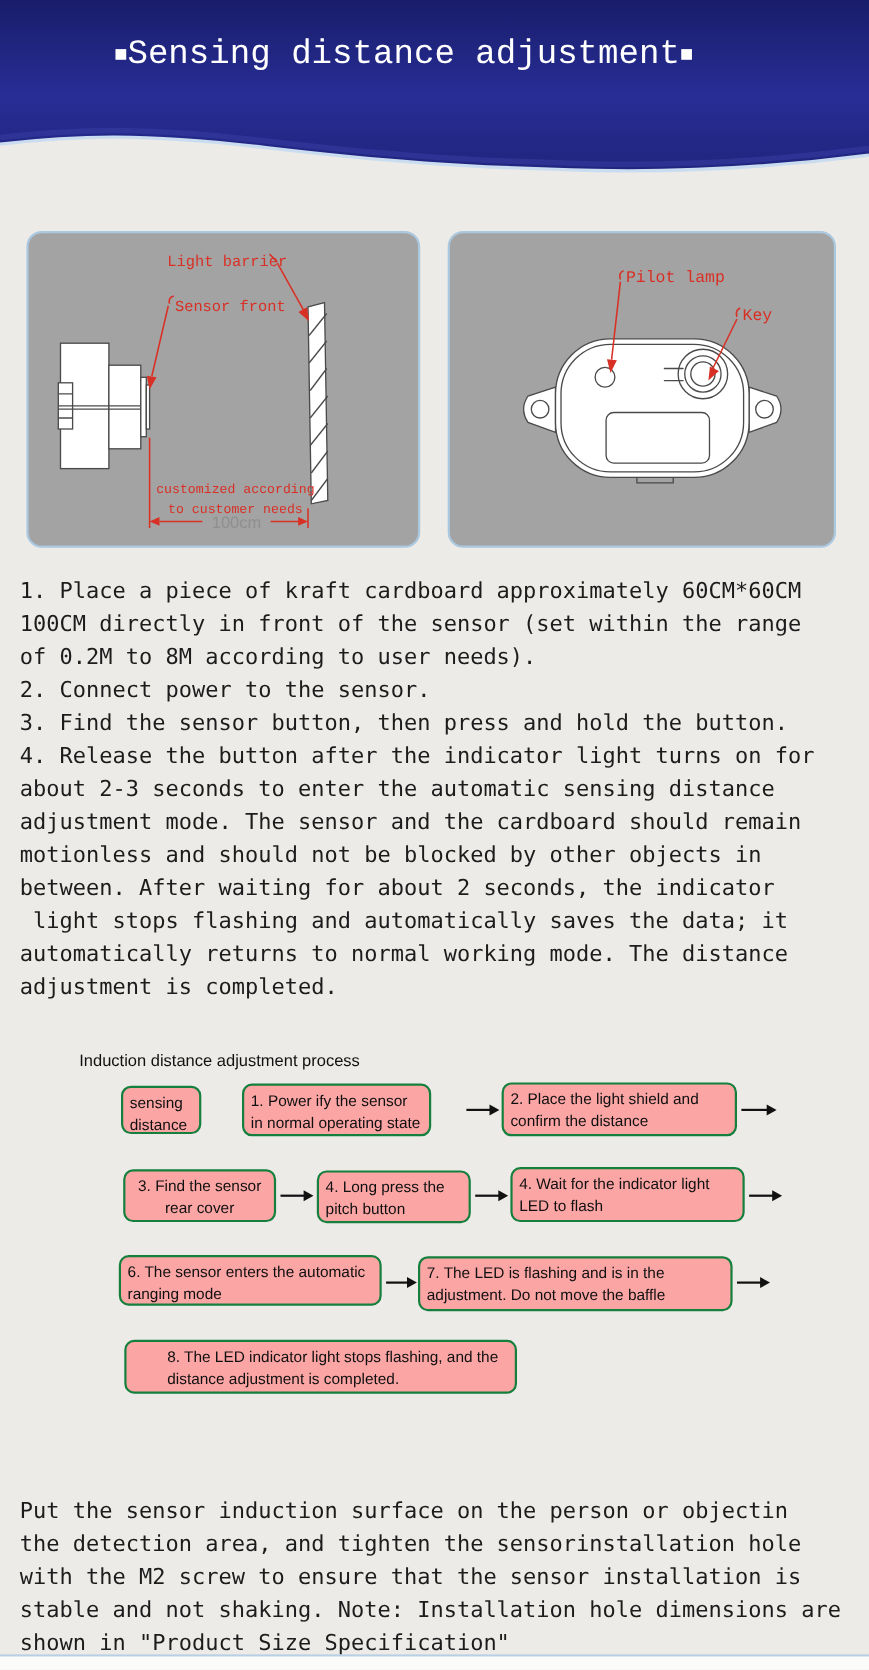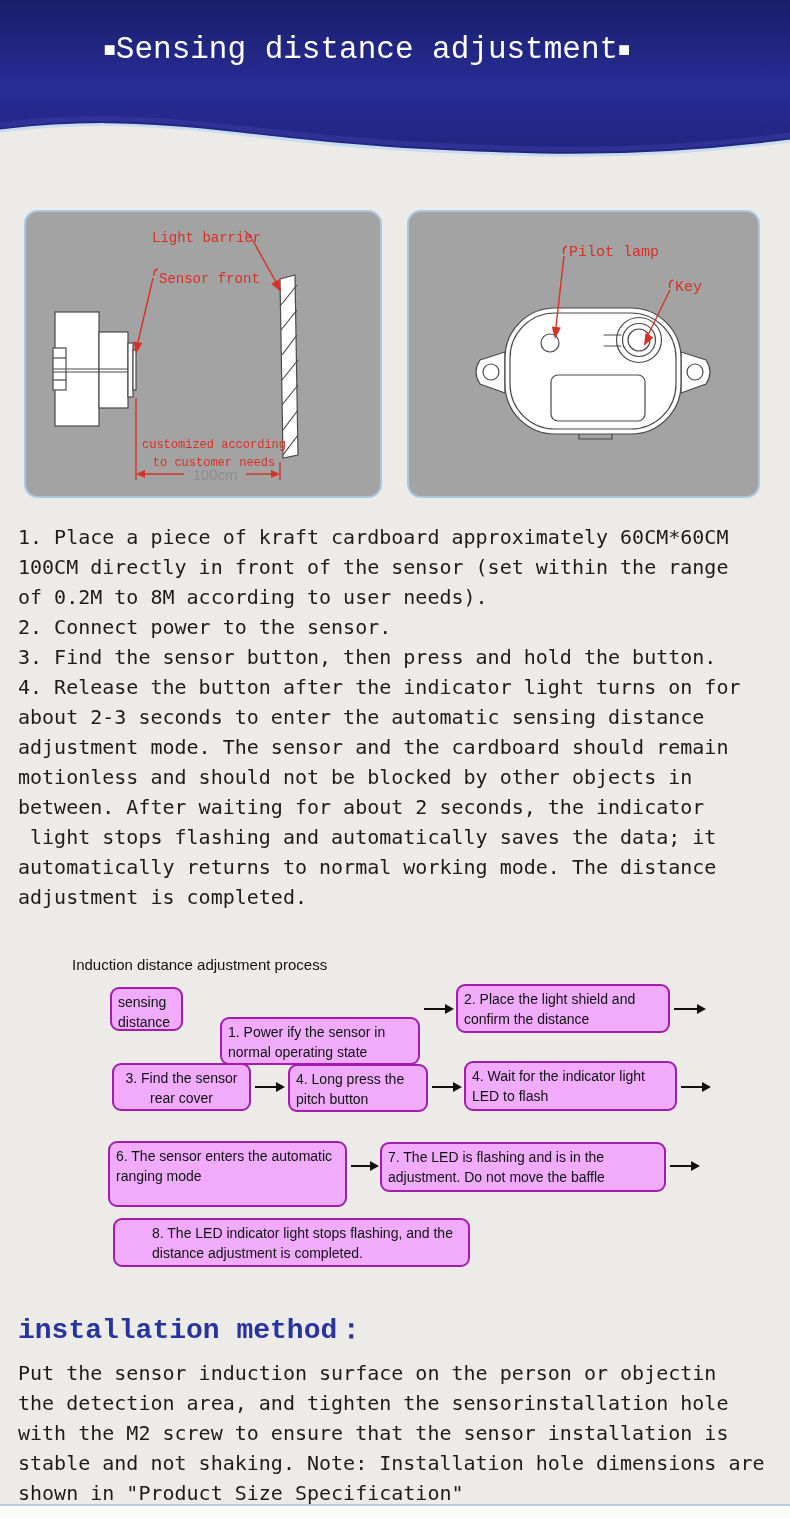--- a/index.html
+++ b/index.html
@@ -24,21 +24,21 @@
   .redfill{fill:#d93025;stroke:none;}
   .redtext{fill:#d93025;font-family:"Liberation Mono","DejaVu Sans Mono",monospace;}
   .graytext{fill:#8f8f8f;font-family:"Liberation Sans",sans-serif;}
   
   .instructions{position:absolute;left:18px;top:522px;width:760px;
                 font-family:"DejaVu Sans Mono","Liberation Mono",monospace;
                 font-size:20px;line-height:30px;color:#1c1c1c;}
   .mono-line{white-space:pre;}
   
   .flow-title{position:absolute;left:72px;top:956px;font-size:15px;color:#111;}
-  .fbox{position:absolute;box-sizing:border-box;background:#f0abfc;border:2px solid #a21caf;
+  .fbox{position:absolute;box-sizing:border-box;background:#fca5a5;border:2px solid #15803d;
         border-radius:9px;padding:3px 6px;font-size:14px;line-height:20px;color:#101010;}
   .farrow{position:absolute;height:2px;background:#111;}
   .farrow:after{content:"";position:absolute;right:-8px;top:-4px;border-left:9px solid #111;
                 border-top:5px solid transparent;border-bottom:5px solid transparent;}
   
   .install-heading{position:absolute;left:18px;top:1310px;
                    font-family:"Liberation Mono","DejaVu Sans Mono",monospace;
                    font-weight:bold;font-size:28px;color:#2733a0;letter-spacing:0px;}
   .install-text{position:absolute;left:18px;top:1358px;width:764px;
                 font-family:"DejaVu Sans Mono","Liberation Mono",monospace;
@@ -157,40 +157,39 @@
     <div class="mono-line">motionless and should not be blocked by other objects in</div>
     <div class="mono-line">between. After waiting for about 2 seconds, the indicator</div>
     <div class="mono-line"> light stops flashing and automatically saves the data; it</div>
     <div class="mono-line">automatically returns to normal working mode. The distance</div>
     <div class="mono-line">adjustment is completed.</div>
   </div>
 
   <div class="flow-title">Induction distance adjustment process</div>
 
   <div class="fbox" style="left:110px;top:987px;width:73px;height:44px;">sensing distance</div>
-  <div class="fbox" style="left:220px;top:985px;width:200px;height:48px;margin-top:32px;">1. Power ify the sensor in normal operating state</div>
+  <div class="fbox" style="left:220px;top:985px;width:172px;height:48px;">1. Power ify the sensor in normal operating state</div>
   <div class="farrow" style="left:424px;top:1008px;width:22px;"></div>
   <div class="fbox" style="left:456px;top:984px;width:214px;height:49px;">2. Place the light shield and confirm the distance</div>
   <div class="farrow" style="left:674px;top:1008px;width:24px;"></div>
 
   <div class="fbox" style="left:112px;top:1063px;width:139px;height:48px;text-align:center;">3. Find the sensor rear cover</div>
   <div class="farrow" style="left:255px;top:1086px;width:22px;"></div>
   <div class="fbox" style="left:288px;top:1064px;width:140px;height:48px;">4. Long press the pitch button</div>
   <div class="farrow" style="left:432px;top:1086px;width:22px;"></div>
   <div class="fbox" style="left:464px;top:1061px;width:213px;height:50px;">4. Wait for the indicator light LED to flash</div>
   <div class="farrow" style="left:681px;top:1086px;width:22px;"></div>
 
-  <div class="fbox" style="left:108px;top:1141px;width:239px;height:66px;">6. The sensor enters the automatic ranging mode</div>
+  <div class="fbox" style="left:108px;top:1141px;width:239px;height:46px;">6. The sensor enters the automatic ranging mode</div>
   <div class="farrow" style="left:351px;top:1165px;width:20px;"></div>
   <div class="fbox" style="left:380px;top:1142px;width:286px;height:50px;">7. The LED is flashing and is in the adjustment. Do not move the baffle</div>
   <div class="farrow" style="left:670px;top:1165px;width:22px;"></div>
 
   <div class="fbox" style="left:113px;top:1218px;width:357px;height:49px;padding-left:37px;">8. The LED indicator light stops flashing, and the distance adjustment is completed.</div>
 
-  <div class="install-heading">installation method：</div>
   <div class="install-text">
     <div class="mono-line">Put the sensor induction surface on the person or objectin</div>
     <div class="mono-line">the detection area, and tighten the sensorinstallation hole</div>
     <div class="mono-line">with the M2 screw to ensure that the sensor installation is</div>
     <div class="mono-line">stable and not shaking. Note: Installation hole dimensions are</div>
     <div class="mono-line">shown in "Product Size Specification"</div>
   </div>
 
   <div class="bottom-line"></div>
   <div class="bottom-white"></div>

